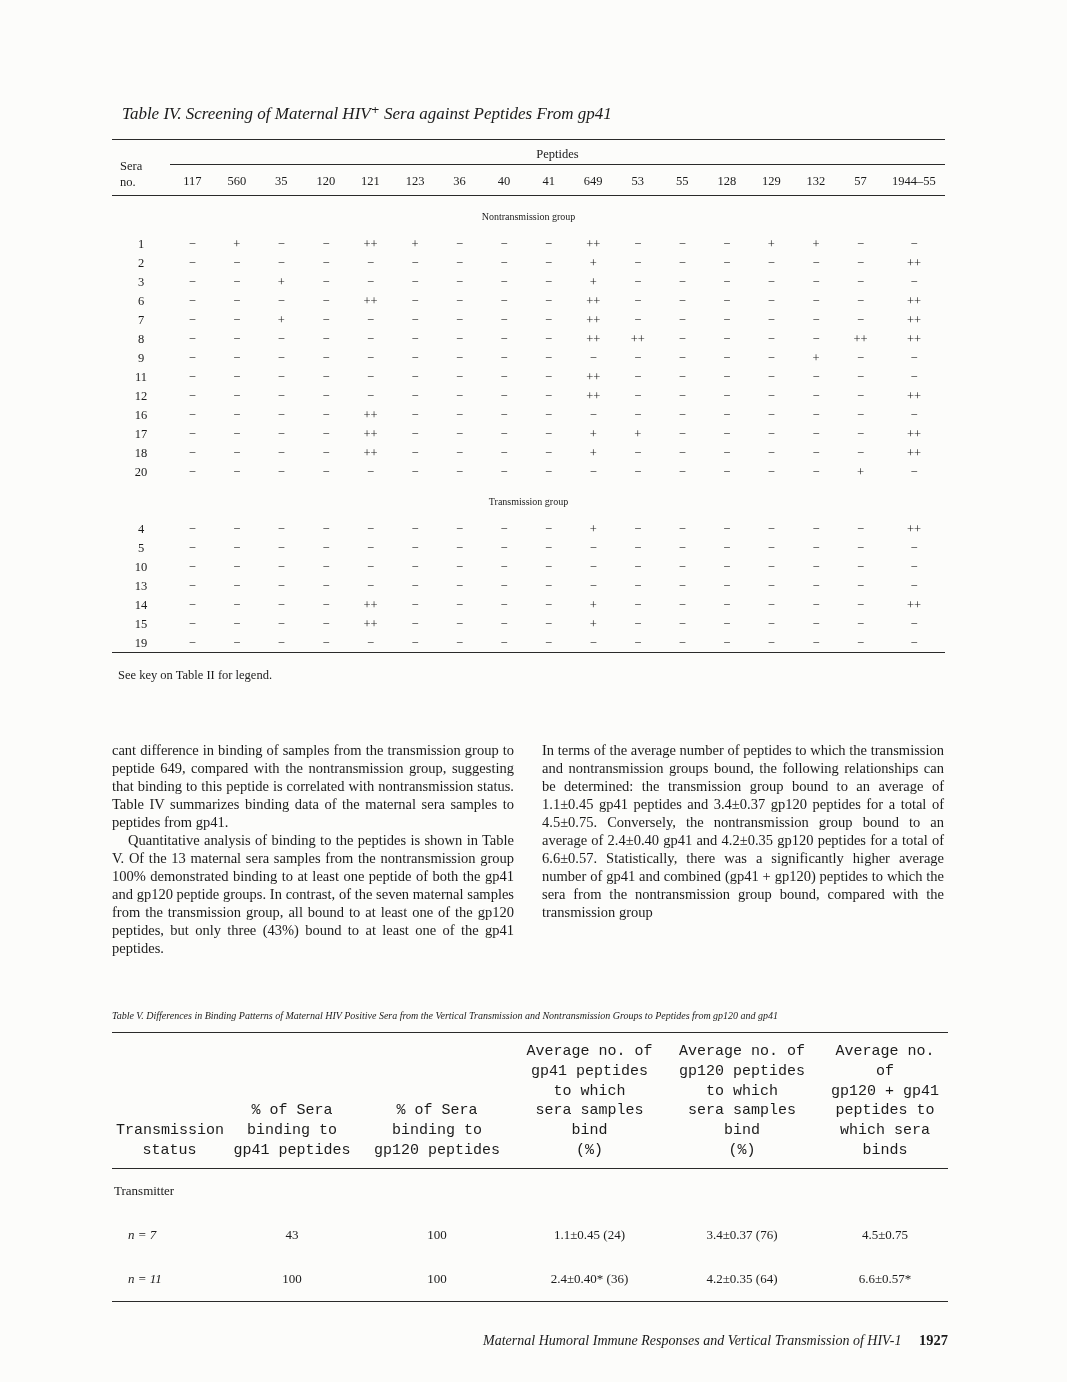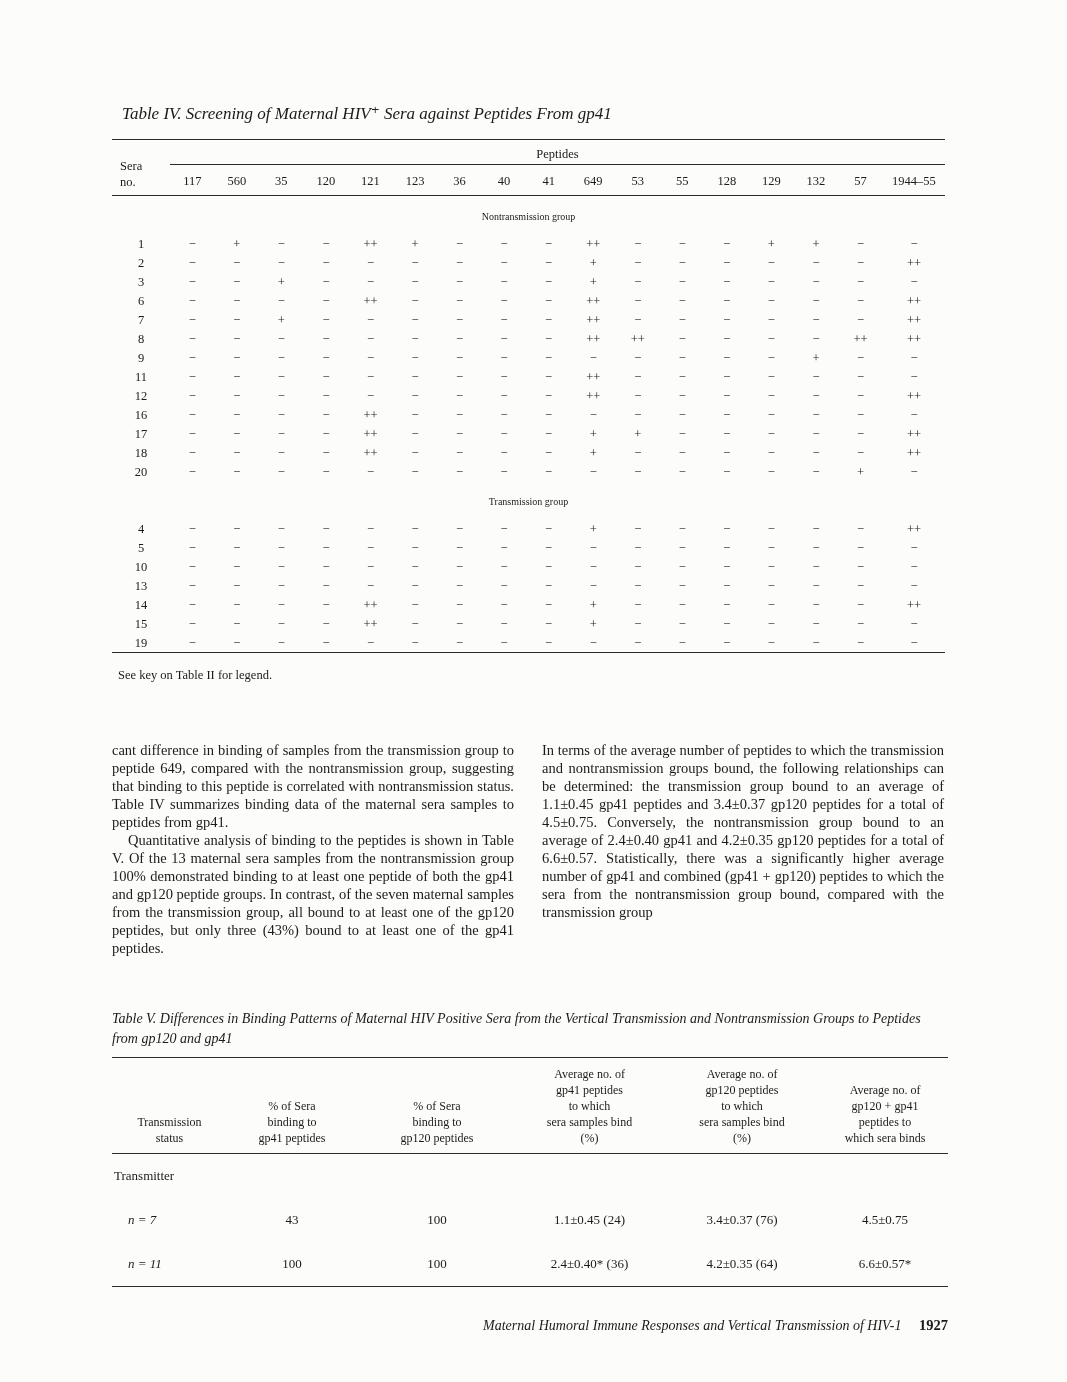--- a/index.html
+++ b/index.html
@@ -39,28 +39,28 @@
 
   
   .body-cols { display: flex; gap: 28px; margin-top: 58px; }
   .col { width: 402px; font-size: 14.5px; line-height: 18px; text-align: justify; }
   .col p { margin: 0; }
   .col p.indent { text-indent: 16px; }
   .sec-heading { font-style: italic; font-size: 14.5px; font-weight: normal; margin: 0 0 10px 0; text-align: left; }
 
   
   .t5-block { margin-top: 52px; }
-  .t5-title { font-style: italic; font-size: 14px; line-height: 1.4; margin: 0 0 9px 0; width: 833px; }
+  .t5-title { font-style: italic; font-size: 10px; line-height: 1.4; margin: 0 0 9px 0; width: 833px; }
   table.t5 {
     width: 836px; border-collapse: collapse; table-layout: fixed;
     font-size: 13px; border-top: 1px solid #2a2a2a; border-bottom: 1px solid #2a2a2a;
   }
   .t5 thead th {
-    font-weight: normal; font-size: 12px; vertical-align: bottom; text-align: center;
-    white-space: pre-line; padding: 9px 4px 7px; border-bottom: 1px solid #2a2a2a; line-height: 1.32;
+    font-weight: normal; font-size: 15px; vertical-align: bottom; text-align: center;
+    white-space: pre-line; padding: 9px 4px 7px; border-bottom: 1px solid #2a2a2a; line-height: 1.32; font-family: Liberation Mono, monospace;
   }
   .t5 tbody td { padding: 14px 4px; text-align: center; }
   .t5 tbody td.label { text-align: left; padding-left: 2px; }
   .t5 tbody td.label.indent { padding-left: 16px; }
   .t5 tbody td.label.italic { font-style: italic; }
   .t5-footnote { font-size: 12.5px; margin-top: 13px; width: 836px; }
 
   
   .footer { margin-top: 30px; width: 836px; text-align: right; font-size: 14px; }
   .footer .rt { font-style: italic; }

